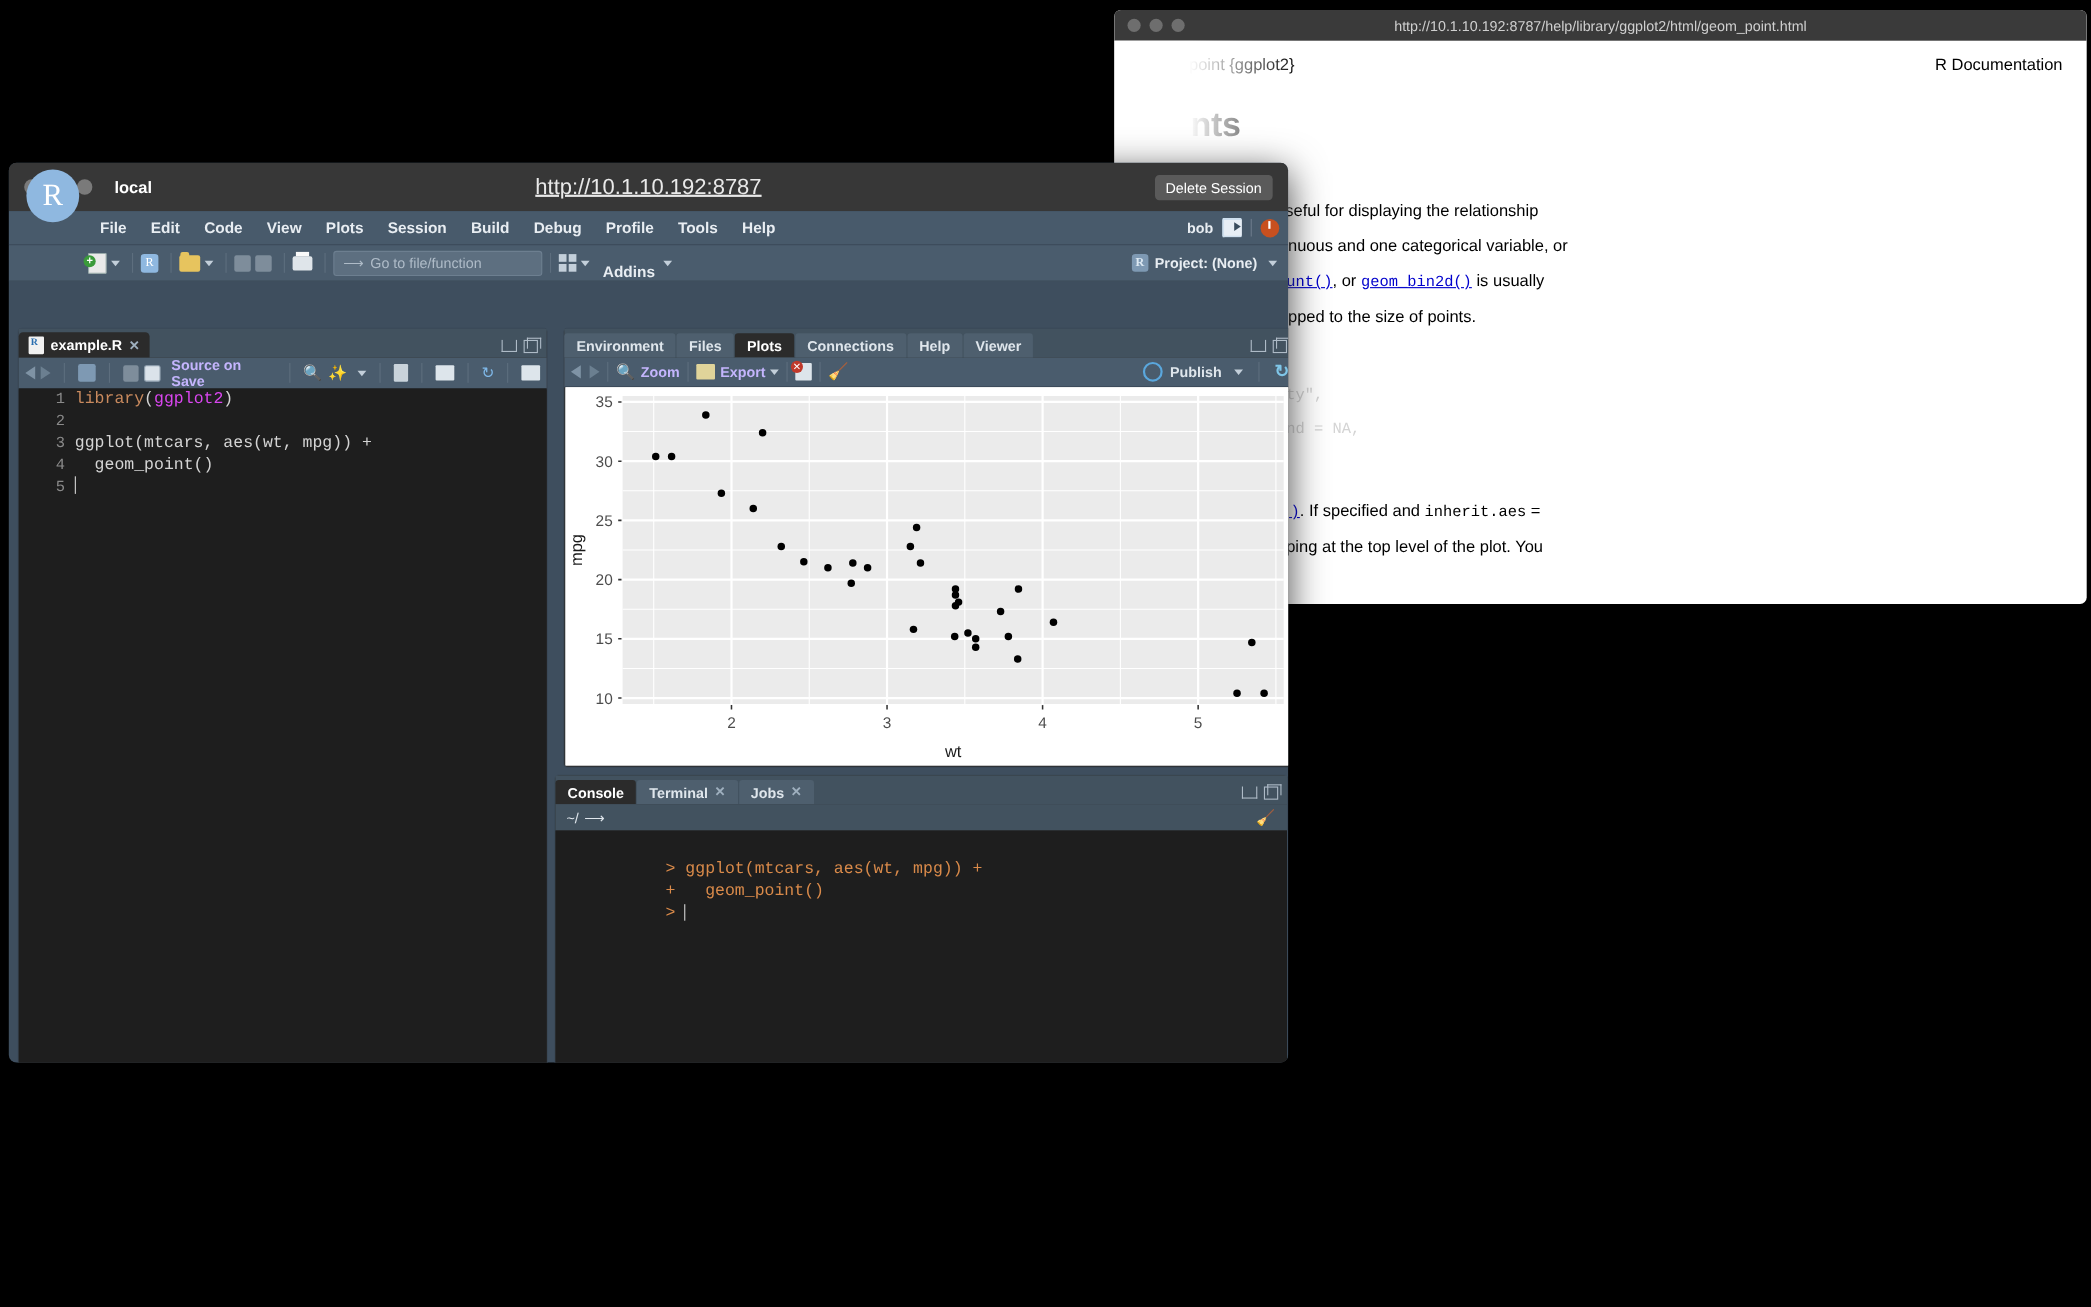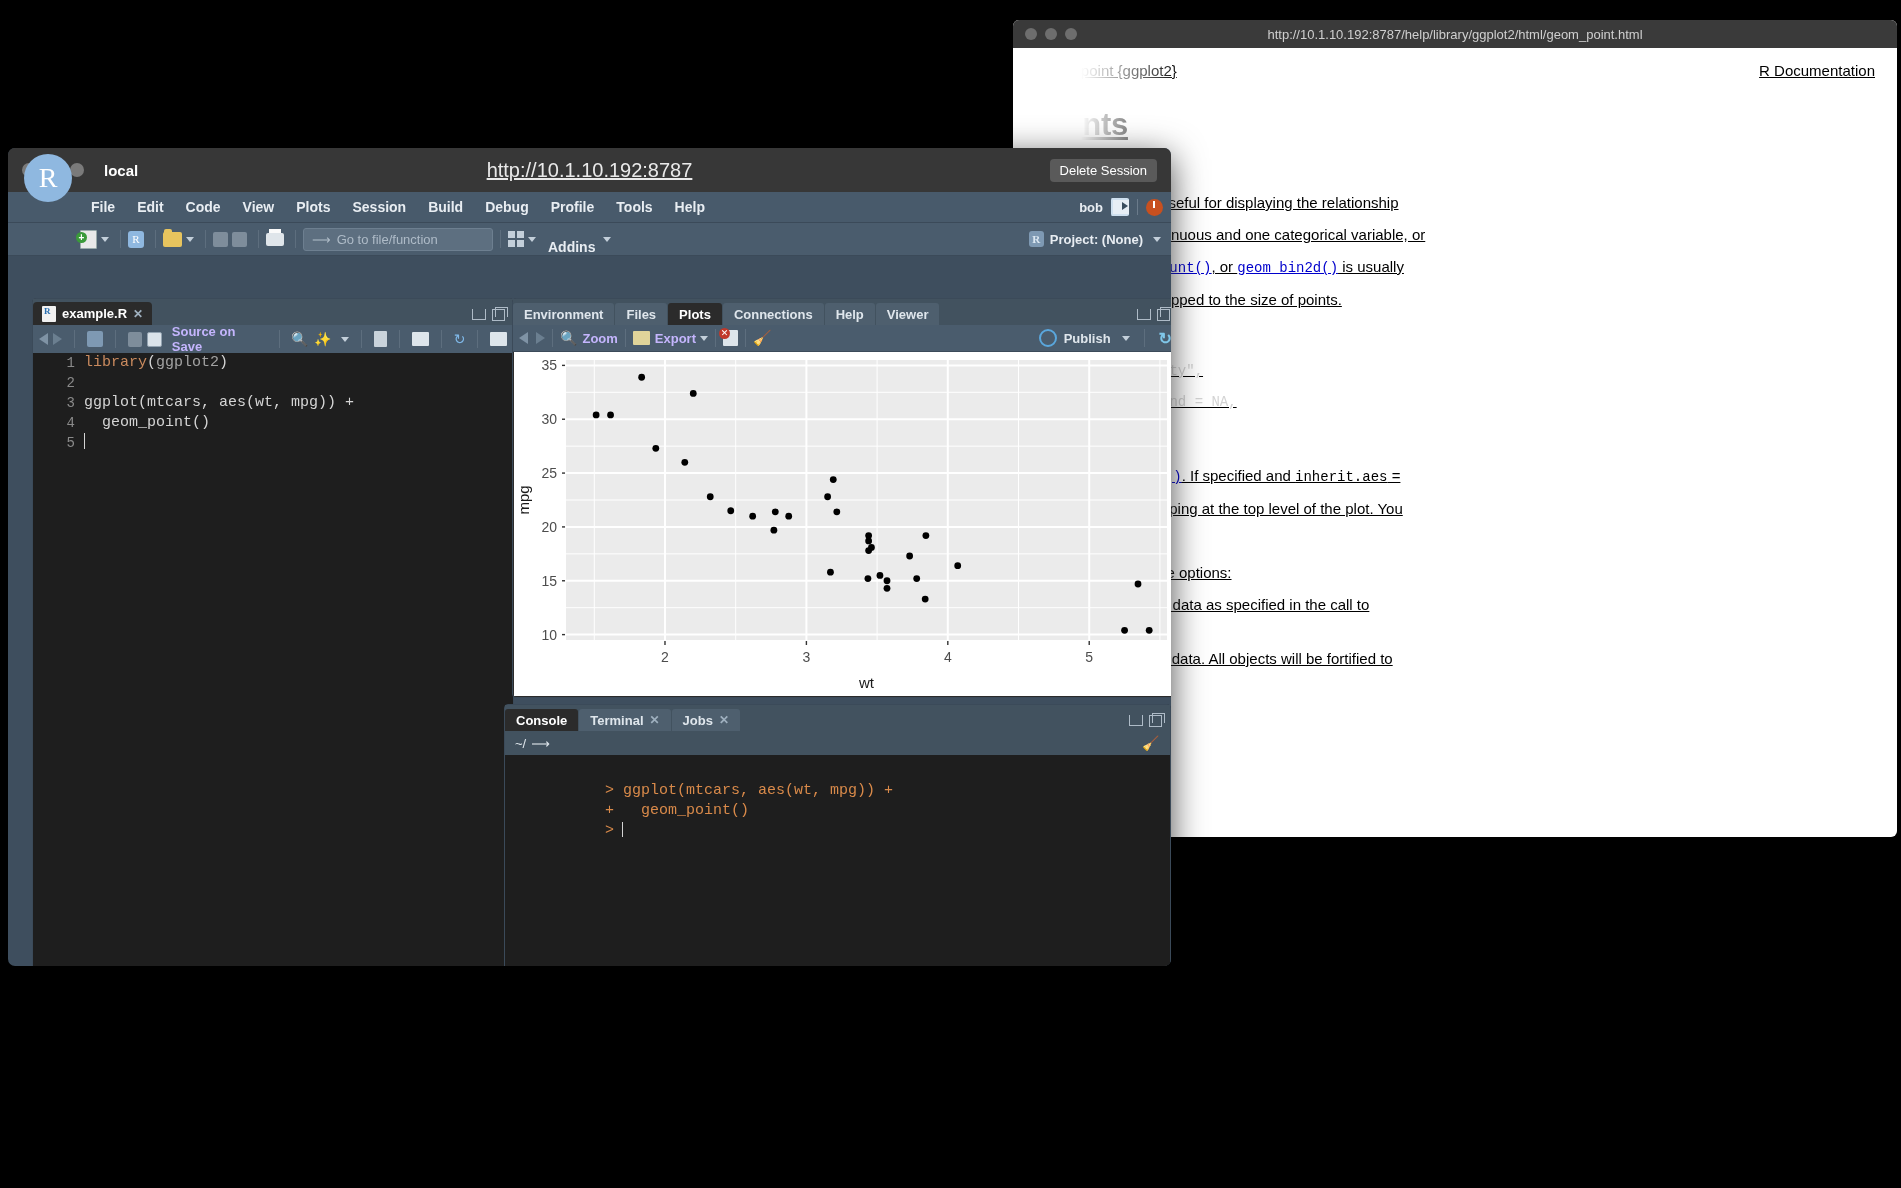--- a/index.html
+++ b/index.html
@@ -1,21 +1,21 @@
 <!DOCTYPE html>
 <html><head>
 <meta charset="utf-8">
 <style>
   html,body{margin:0;padding:0;background:#000;}
   body{width:1901px;height:1188px;position:relative;overflow:hidden;
        font-family:"Liberation Sans",sans-serif;-webkit-font-smoothing:antialiased;}
 
   
-  #doc-window{position:absolute;left:1013px;top:20px;width:884px;height:817px;
-      background:#fff;border-radius:6px;box-shadow:0 6px 26px rgba(0,0,0,.55);overflow:hidden;text-decoration:underline;}
+  #doc-window{position:absolute;left:1013px;top:9px;width:884px;height:540px;
+      background:#fff;border-radius:6px;box-shadow:0 6px 26px rgba(0,0,0,.55);overflow:hidden;}
   #doc-titlebar{height:28px;background:#3a3a3a;position:relative;display:flex;align-items:center;}
   #doc-titlebar .dots{display:flex;gap:8px;margin-left:12px;}
   #doc-titlebar .dot{width:12px;height:12px;border-radius:50%;background:#6e6e6e;}
   #doc-url{position:absolute;left:0;right:0;text-align:center;color:#cfcfcf;font-size:13px;
       font-family:"Liberation Sans",sans-serif;}
   #doc-body{padding:14px 22px 0 22px;color:#000;}
   .doc-head-row{display:flex;justify-content:space-between;font-size:15px;}
   .doc-title{font-size:31px;font-weight:bold;margin:28px 0 12px 0;letter-spacing:-.3px;}
   .doc-h2{font-size:21px;font-weight:bold;margin:16px 0 10px 0;}
   .doc-p{font-size:15px;line-height:20px;margin:0 0 12px 0;}
@@ -96,37 +96,37 @@
   .mini-max:before{content:"";position:absolute;left:2px;top:-3px;width:11px;height:9px;border:1px solid #aebbc7;border-bottom:none;}
 
   .pane-toolbar{height:26px;background:#4a5c6d;display:flex;align-items:center;padding:0 6px;
       border-bottom:1px solid #3b4a59;position:relative;}
   .arrow-l,.arrow-r{width:0;height:0;border-top:6px solid transparent;border-bottom:6px solid transparent;}
   .arrow-l{border-right:9px solid #7f93a5;}
   .arrow-r{border-left:9px solid #6b7f90;}
   .tb-lbl{color:#c4b5fd;font-size:13px;font-weight:bold;margin-left:5px;}
 
   
-  #source-pane{left:24px;top:0;width:480px;height:772px;}
+  #source-pane{left:8px;top:0;width:480px;height:772px;}
   #src-tabbar{height:26px;background:#42525f;display:flex;align-items:flex-end;position:relative;}
   #src-tab{height:23px;padding:0 9px;display:flex;align-items:center;gap:6px;background:#2b2b2b;
       border-radius:4px 4px 0 0;color:#fff;font-size:13px;font-weight:bold;}
   .rdoc-ic{width:14px;height:16px;background:#f1f1f1;border-radius:1px;position:relative;}
   .rdoc-ic:after{content:"R";position:absolute;left:2px;top:0px;font-family:"Liberation Serif",serif;
       font-size:9px;color:#2b6fb0;}
   #src-toolbar{height:28px;background:#4a5c6d;display:flex;align-items:center;gap:5px;
       padding:0 6px;border-bottom:1px solid #3b4a59;overflow:hidden;}
   .sos-box{width:13px;height:13px;background:#dbe3ea;border:1px solid #93a3b1;border-radius:2px;}
   #editor{position:absolute;left:0;right:0;top:54px;bottom:0;background:#1e1e1e;
       font-family:"Liberation Mono",monospace;font-size:15px;}
   .eline{display:flex;height:20px;line-height:20px;}
   .gutter{width:42px;text-align:right;padding-right:9px;color:#8a8a8a;font-size:14px;flex:none;}
   .code{white-space:pre;color:#d4d4d4;}
   .k-fn{color:#c98a5e;}
-  .k-id{color:#a3a3a3;}
+  .k-id{color:#d946ef;}
   #cursor{display:inline-block;width:1px;height:16px;background:#d4d4d4;vertical-align:-3px;}
 
   
   #plots-pane{left:504px;top:0;width:665px;height:398px;}
   #plot-canvas{position:absolute;left:1px;right:1px;top:53px;bottom:1px;background:#fff;}
   #plot-svg{width:100%;height:100%;display:block;}
   #publish-area{position:absolute;right:6px;display:flex;align-items:center;gap:7px;color:#dfe6ec;font-size:13px;font-weight:bold;}
   .pub-ic{width:14px;height:14px;border-radius:50%;border:2px solid #5aa7dd;}
   .refresh-ic{color:#7fc6e8;font-size:16px;font-weight:bold;}
 

